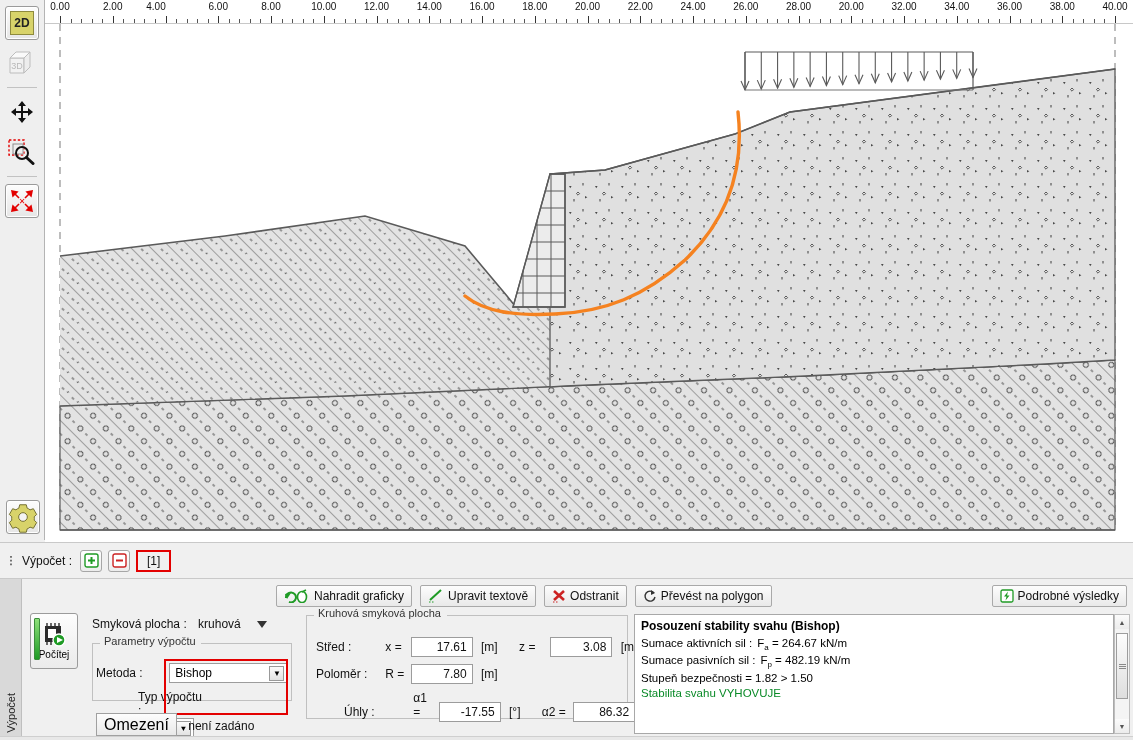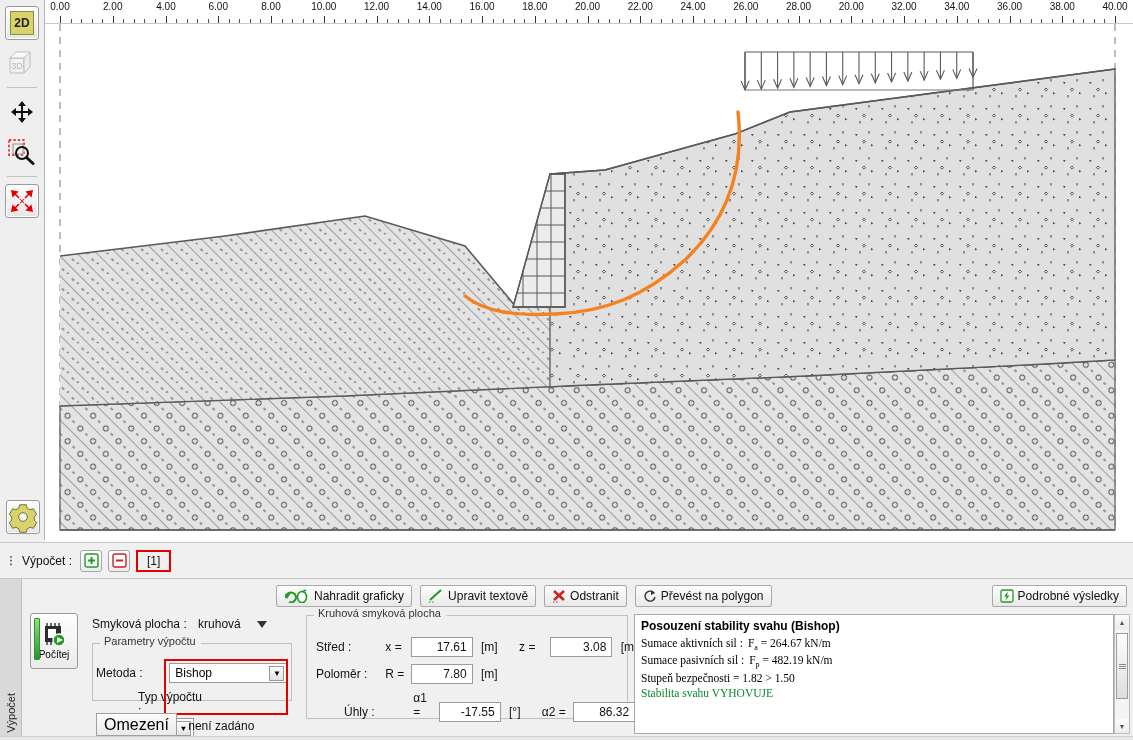--- a/index.html
+++ b/index.html
@@ -157,21 +157,21 @@
     font-size: 16px; padding: 2px 7px; cursor: pointer; margin-top: 28px;
   }
 
   #results {
     position: absolute; left: 634px; top: 614px; width: 480px; height: 120px;
     background: #fff; border: 1px solid #a8a8a8; padding: 4px 6px;
     font-size: 11.5px; line-height: 1.30; overflow: hidden;
   }
   #results .hdr { font-weight: bold; font-size: 12px; margin-bottom: 1px; }
   #results .ok { color: #0a8a28; }
-  .rrow { white-space: nowrap; font-family: Liberation Serif, serif; }
+  .rrow { white-space: nowrap; }
   .sub { font-size: 8px; vertical-align: sub; }
   #rscroll {
     position: absolute; right: 3px; top: 614px; width: 16px; height: 120px;
     background: #f4f4f4; border: 1px solid #bdbdbd;
   }
   #rscroll .arrow {
     width: 14px; height: 14px; display: flex; align-items: center;
     justify-content: center; font-size: 7px; color: #555;
     background: linear-gradient(#fbfbfb,#ececec);
   }
@@ -263,21 +263,21 @@
       <div class="rk-minor" style="left: 36.1px;"></div>
       <div class="rk-minor" style="left: 46.65px;"></div>
       <div class="rk-minor" style="left: 57.2px;"></div>
       <div class="rk-major" style="left: 67.75px;"></div>
       <div class="rk-label" style="left: 67.75px;">2.00</div>
       <div class="rk-minor" style="left: 78.3px;"></div>
       <div class="rk-minor" style="left: 88.85px;"></div>
       <div class="rk-minor" style="left: 99.4px;"></div>
       <div class="rk-minor" style="left: 109.95px;"></div>
       <div class="rk-major" style="left: 120.5px;"></div>
-      <div class="rk-label" style="left: 121px;">4.00</div>
+      <div class="rk-label" style="left: 111px;">4.00</div>
       <div class="rk-minor" style="left: 131.05px;"></div>
       <div class="rk-minor" style="left: 141.6px;"></div>
       <div class="rk-minor" style="left: 152.15px;"></div>
       <div class="rk-minor" style="left: 162.7px;"></div>
       <div class="rk-major" style="left: 173.25px;"></div>
       <div class="rk-label" style="left: 173.25px;">6.00</div>
       <div class="rk-minor" style="left: 183.8px;"></div>
       <div class="rk-minor" style="left: 194.35px;"></div>
       <div class="rk-minor" style="left: 204.9px;"></div>
       <div class="rk-minor" style="left: 215.45px;"></div>

